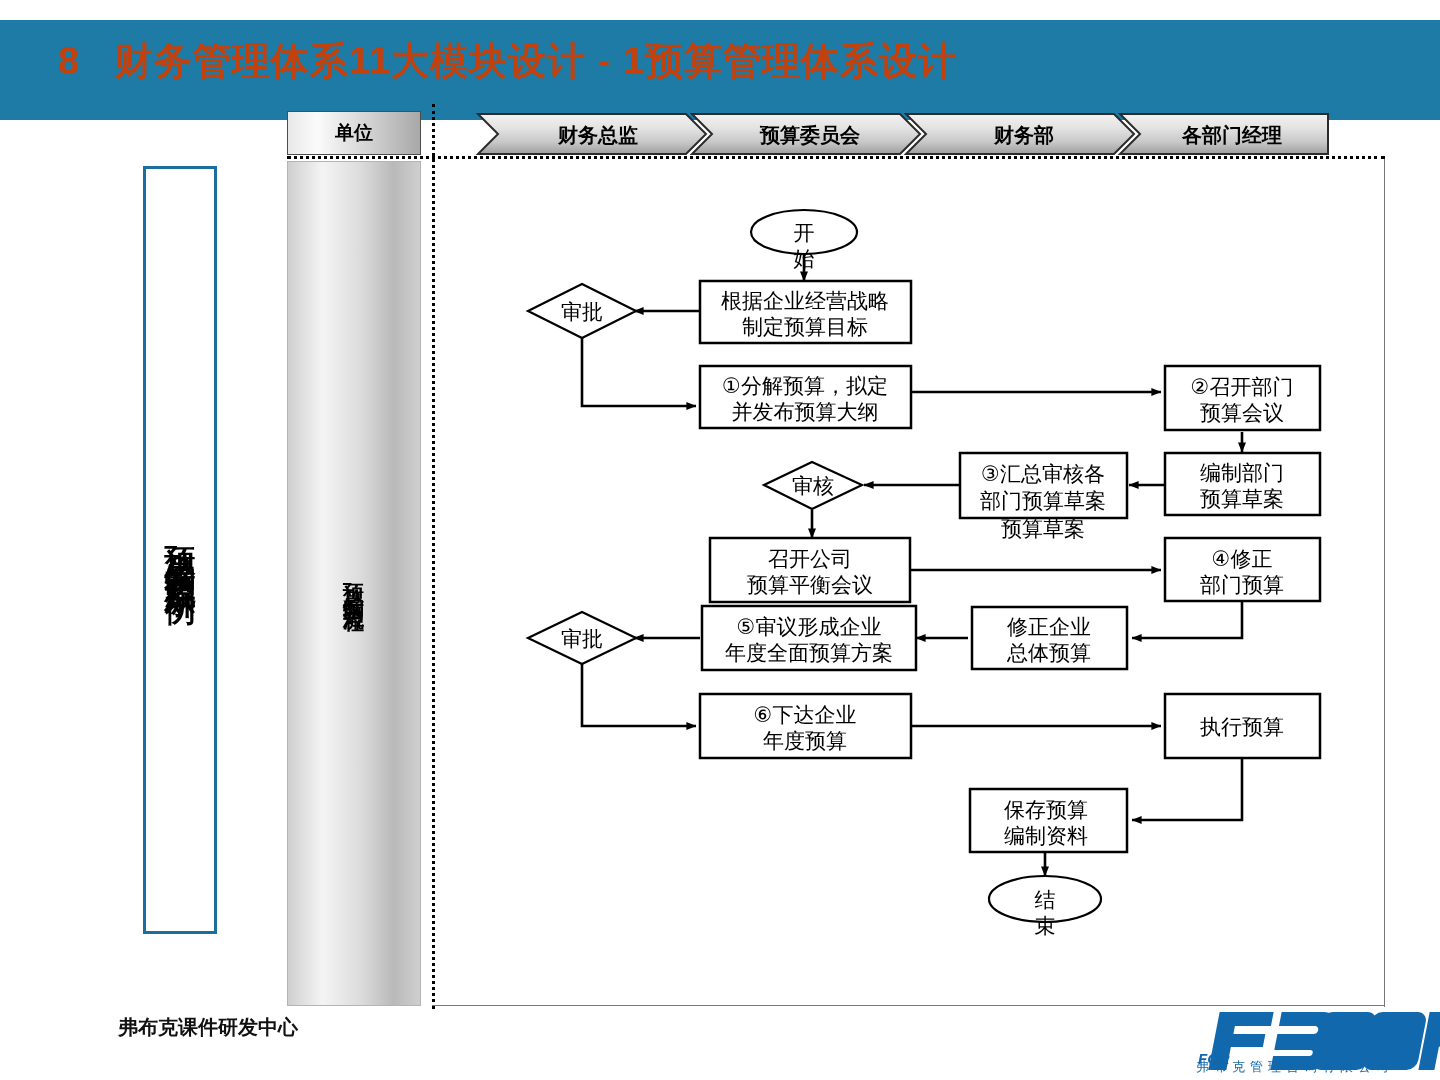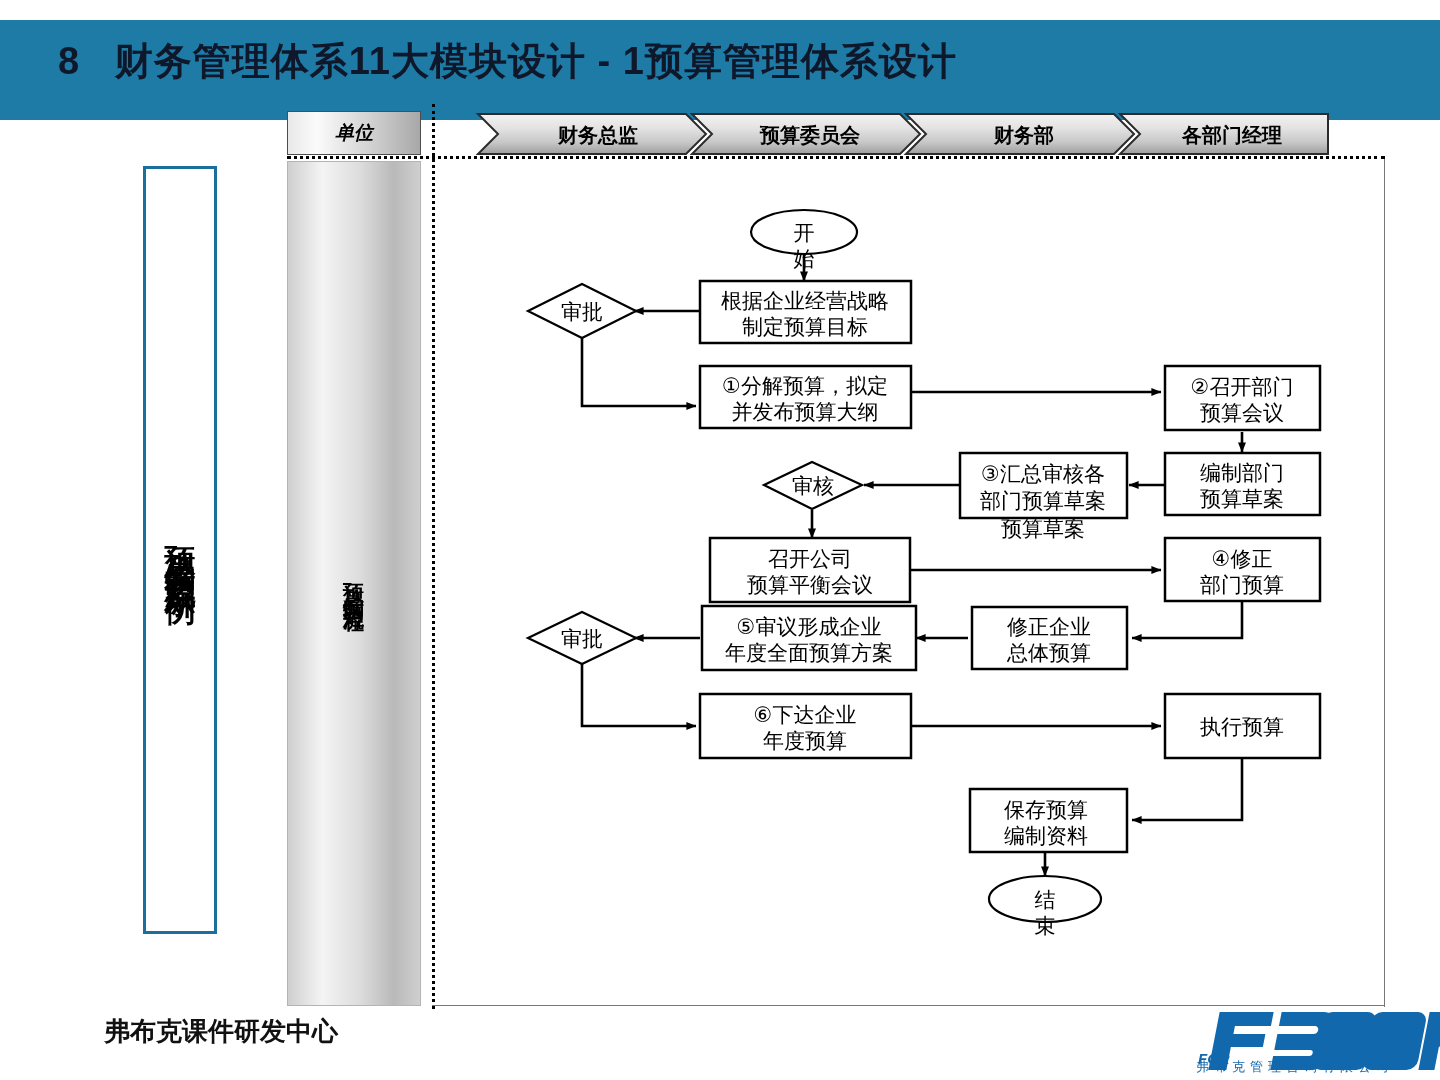--- a/index.html
+++ b/index.html
@@ -17,21 +17,21 @@
     position: absolute;
     left: 0; top: 20px;
     width: 1440px; height: 100px;
     background: #1d7ba6;
   }
   #header-title {
     position: absolute;
     left: 58px; top: 36px;
     font-size: 38px;
     font-weight: bold;
-    color: #0f172a;
+    color: #c2410c;
     letter-spacing: 1px;
     white-space: pre;
   }
   
   #left-title-box {
     position: absolute;
     left: 143px; top: 166px;
     width: 74px; height: 768px;
     border: 3px solid #1a6f9e;
     box-sizing: border-box;
@@ -54,21 +54,21 @@
   }
   
   #unit-header {
     position: absolute;
     left: 287px; top: 111px;
     width: 134px; height: 44px;
     box-sizing: border-box;
     border: 1px solid #4d4d4d;
     background: linear-gradient(to right, #e8e8e8 0%, #fbfbfb 22%, #d2d2d2 62%, #a8a8a8 100%);
     display: flex; align-items: center; justify-content: center;
-    font-size: 19px; font-weight: bold; color: #000; font-style: italic;
+    font-size: 19px; font-weight: bold; color: #000;
   }
   
   #unit-column {
     position: absolute;
     left: 287px; top: 161px;
     width: 134px; height: 845px;
     box-sizing: border-box;
     border: 1px solid #b4b4b4;
     background: linear-gradient(to right, #cfcfcf 0%, #f4f4f4 26%, #dcdcdc 55%, #b9b9b9 80%, #cfcfcf 100%);
   }
@@ -120,22 +120,22 @@
   .fc-box { fill: #ffffff; stroke: #000000; stroke-width: 2.5; }
   .fc-shape { fill: #ffffff; stroke: #000000; stroke-width: 2.2; }
   .fc-line { stroke: #000000; stroke-width: 2.6; fill: none; }
   .fc-text {
     font-family: "Liberation Sans", "DejaVu Sans", sans-serif;
     font-size: 21px; fill: #000; text-anchor: middle;
   }
   
   #footer-text {
     position: absolute;
-    left: 104px; top: 1014px;
-    font-size: 26px; font-weight: bold; color: #111; text-align: right;
+    left: 118px; top: 1014px;
+    font-size: 20px; font-weight: bold; color: #111; text-align: right;
   }
   #logo-wrap {
     position: absolute;
     left: 1180px; top: 1000px;
     width: 260px; height: 80px;
   }
   #logo-sub {
     position: absolute;
     left: 1196px; top: 1058px;
     font-size: 13px;

